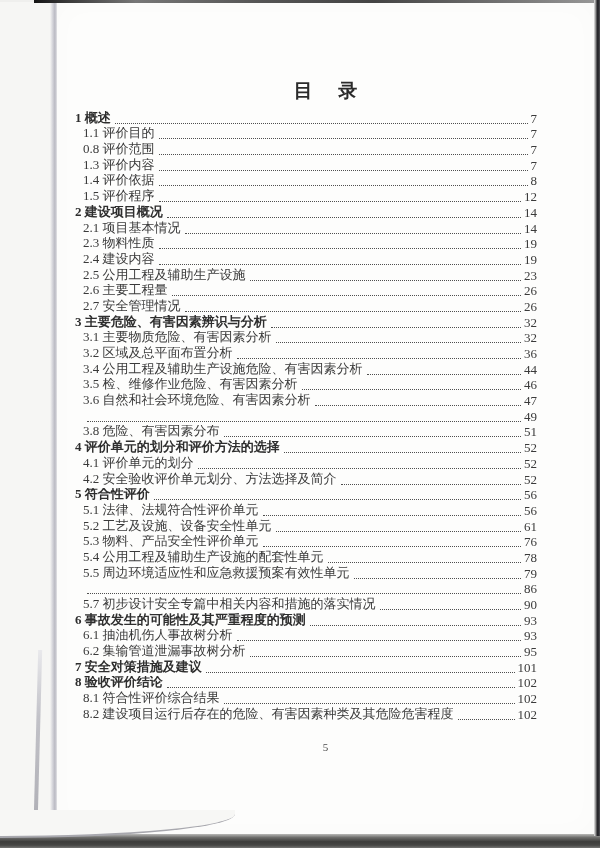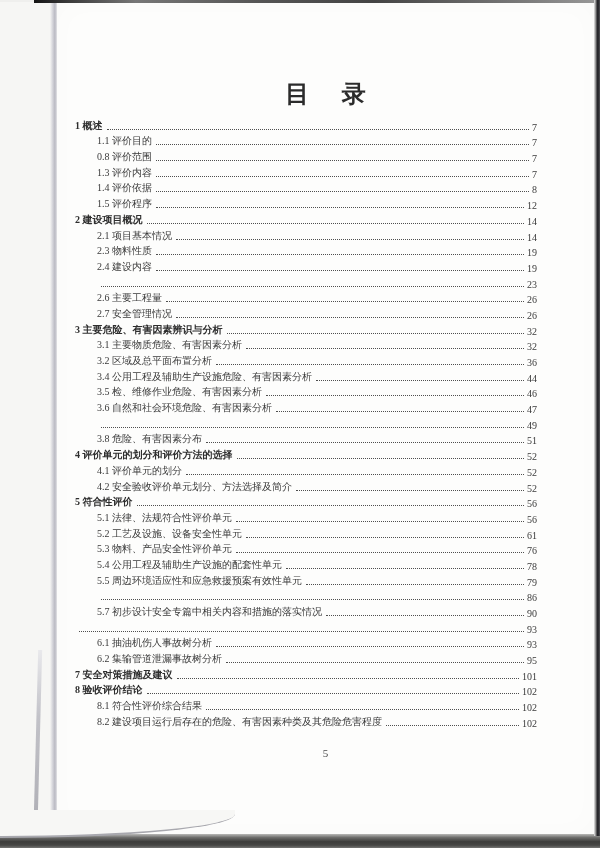--- a/index.html
+++ b/index.html
@@ -45,33 +45,33 @@
     background:linear-gradient(to right,#e8e8e8 0%,#9a9a9a 25%,#26262a 55%,#2e2e32 80%,#55555a 100%);
   }
   .bottom-band{
     position:absolute;left:0;right:0;bottom:0;height:14px;z-index:2;
     background:linear-gradient(to bottom,#b9b9b7 0%,#6e6e6c 25%,#3c3c3a 55%,#464644 80%,#757573 100%);
   }
   
   .title{
     margin:76px 0 0 0;
     text-align:center;
-    font-size:24px;font-weight:700;color:#2b2b2b;
+    font-size:19px;font-weight:700;color:#2b2b2b;
     letter-spacing:0.55em;text-indent:0.55em;white-space:pre;
   }
   .toc{margin-top:7px;}
   .toc-row{
     display:flex;align-items:flex-end;
     height:15.7px;
     padding-right:57px;
-    font-size:10px;color:#3a3a3a;
+    font-size:13px;color:#3a3a3a;
     overflow:hidden;
   }
   .toc-row.lvl1{padding-left:18px;font-weight:700;color:#2e2e2e;}
-  .toc-row.lvl2{padding-left:40px;font-weight:400;text-align:center;}
+  .toc-row.lvl2{padding-left:26px;font-weight:400;text-align:center;}
   .toc-label{white-space:nowrap;}
   .toc-leader{
     flex:1;height:0;
     border-bottom:1.5px dotted #4f4f4f;
     margin:0 3px 3px 4px;
   }
   .toc-page{white-space:nowrap;font-weight:400;color:#3a3a3a;}
   .folio{
     margin-top:18px;
     text-align:center;
@@ -146,20 +146,21 @@
     <span class="toc-page">19</span>
   </div>
 
   <div class="toc-row lvl2">
     <span class="toc-label">2.4 建设内容</span>
     <span class="toc-leader"></span>
     <span class="toc-page">19</span>
   </div>
 
   <div class="toc-row lvl2">
+    <span class="toc-label">2.5 公用工程及辅助生产设施</span>
     <span class="toc-leader"></span>
     <span class="toc-page">23</span>
   </div>
 
   <div class="toc-row lvl2">
     <span class="toc-label">2.6 主要工程量</span>
     <span class="toc-leader"></span>
     <span class="toc-page">26</span>
   </div>
 
@@ -276,20 +277,21 @@
     <span class="toc-page">86</span>
   </div>
 
   <div class="toc-row lvl2">
     <span class="toc-label">5.7 初步设计安全专篇中相关内容和措施的落实情况</span>
     <span class="toc-leader"></span>
     <span class="toc-page">90</span>
   </div>
 
   <div class="toc-row lvl1">
+    <span class="toc-label">6 事故发生的可能性及其严重程度的预测</span>
     <span class="toc-leader"></span>
     <span class="toc-page">93</span>
   </div>
 
   <div class="toc-row lvl2">
     <span class="toc-label">6.1 抽油机伤人事故树分析</span>
     <span class="toc-leader"></span>
     <span class="toc-page">93</span>
   </div>
 

